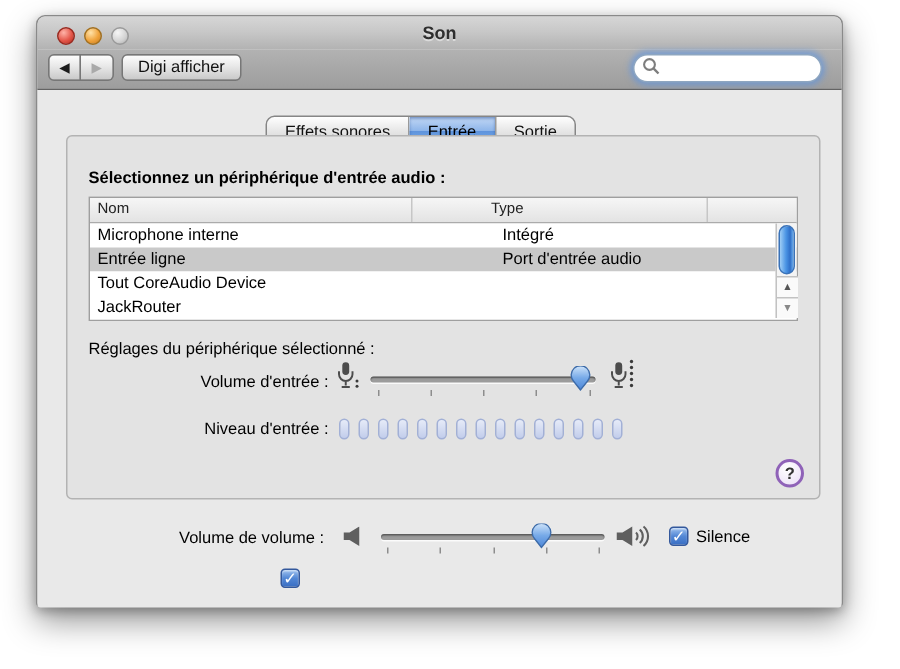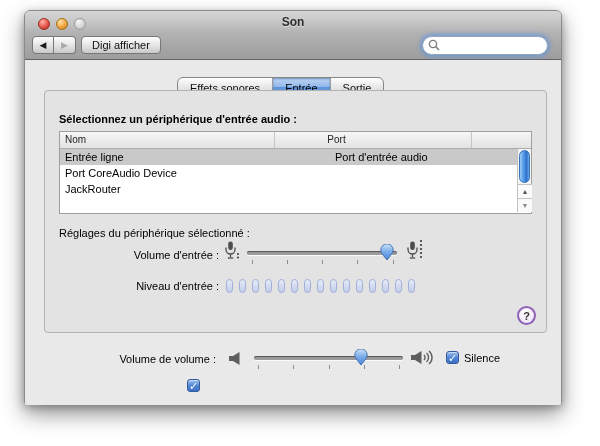--- a/index.html
+++ b/index.html
@@ -163,30 +163,34 @@
           <span>Sortie</span>
         </div>
       </div>
 
       <div class="panel">
         <div class="sec-head bold" style="top:22px;">Sélectionnez un périphérique d'entrée audio :</div>
 
         <div class="dtable">
           <div class="dhead">
             <div class="hc nom">Nom</div>
-            <div class="hc type">Port</div>
+            <div class="hc type">Type</div>
             <div class="hc scroll"></div>
           </div>
           <div class="rowswrap">
+            <div class="drow">
+              <div class="c1">Microphone interne</div>
+              <div class="c2">Intégré</div>
+            </div>
             <div class="drow selected">
               <div class="c1">Entrée ligne</div>
               <div class="c2">Port d'entrée audio</div>
             </div>
             <div class="drow">
-              <div class="c1">Port CoreAudio Device</div>
+              <div class="c1">Tout CoreAudio Device</div>
               <div class="c2"></div>
             </div>
             <div class="drow">
               <div class="c1">JackRouter</div>
               <div class="c2"></div>
             </div>
           </div>
           <div class="vscroll">
             <div class="vthumb"></div>
             <div class="varrows">

